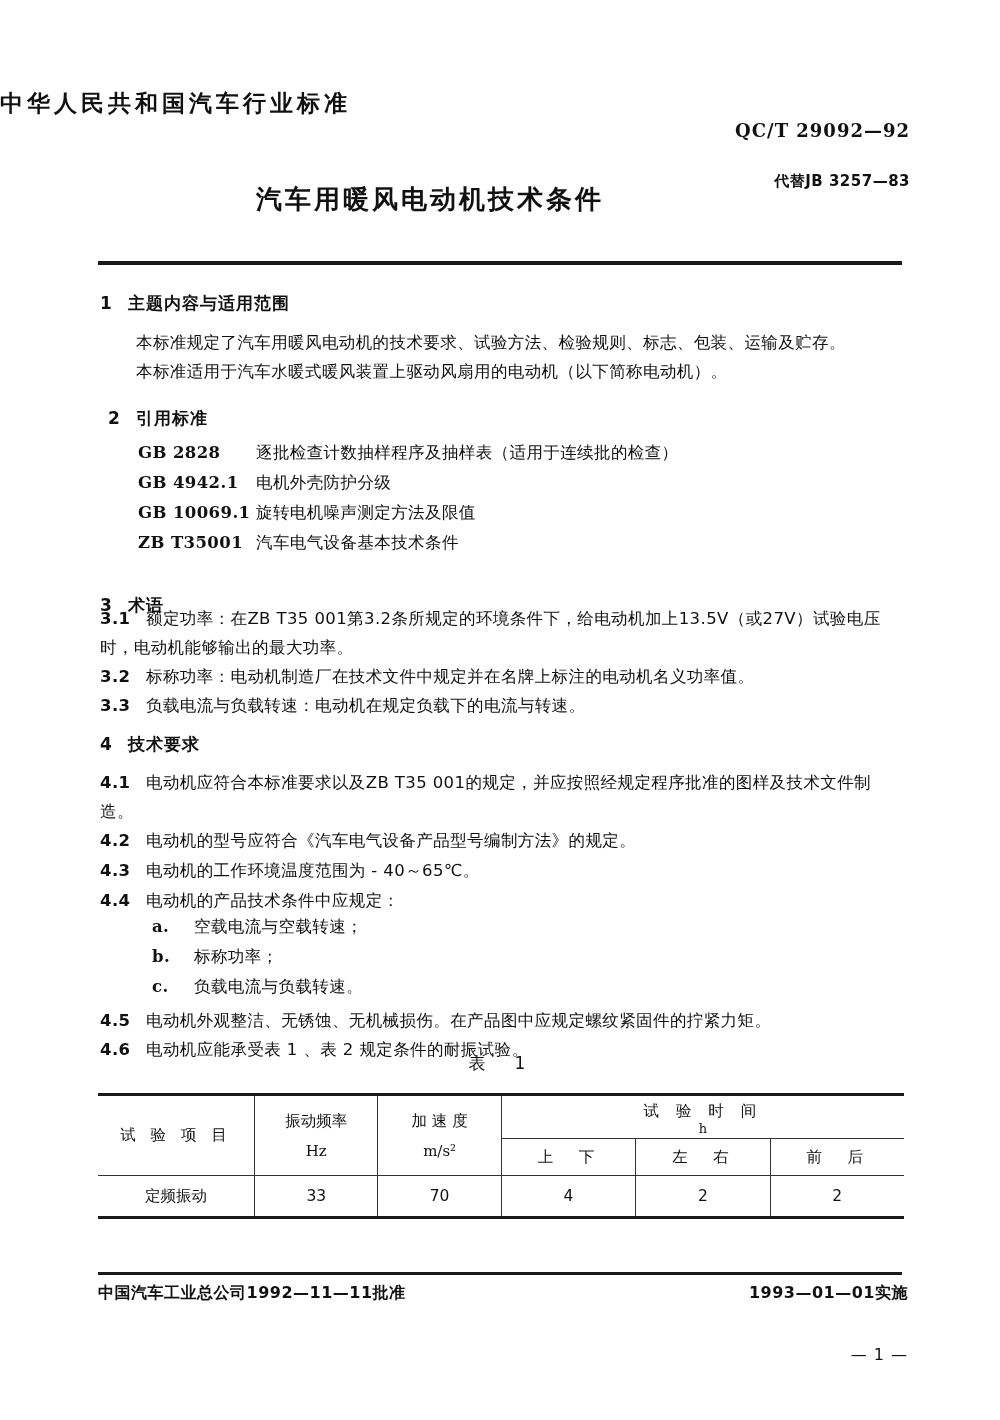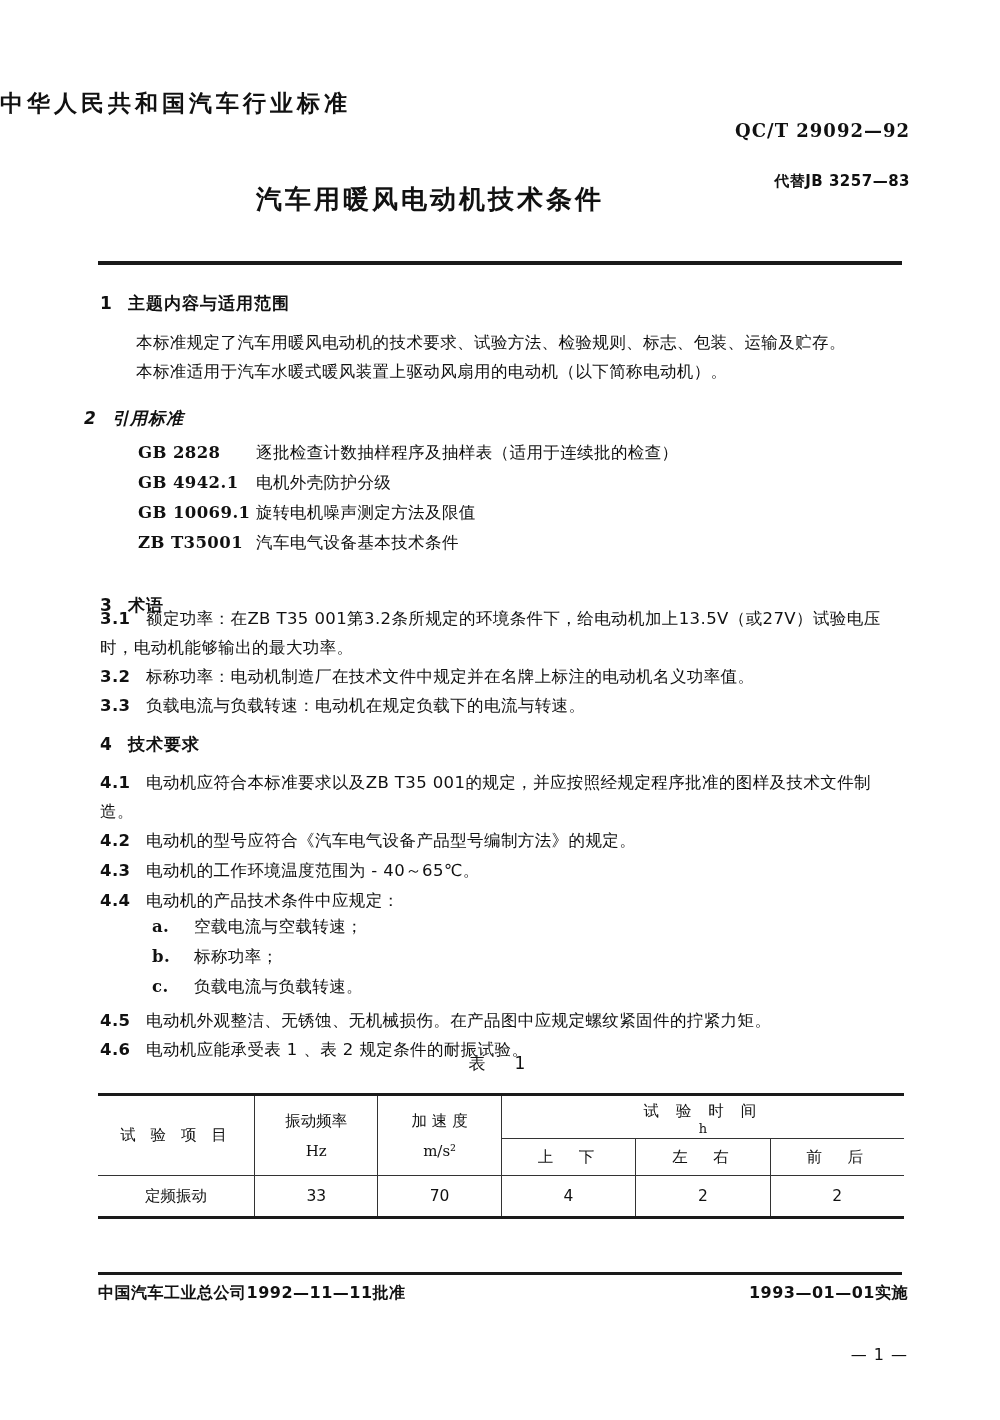--- a/index.html
+++ b/index.html
@@ -253,21 +253,21 @@
   </div>
 
   <div class="body-zone">
 
     <div class="sec-head" style="left:100px; top:292px;">
       <span class="sec-num">1</span><span>主题内容与适用范围</span>
     </div>
     <div class="para" style="left:136px; top:328px; width:760px;">本标准规定了汽车用暖风电动机的技术要求、试验方法、检验规则、标志、包装、运输及贮存。</div>
     <div class="para" style="left:136px; top:357px; width:760px;">本标准适用于汽车水暖式暖风装置上驱动风扇用的电动机（以下简称电动机）。</div>
 
-    <div class="sec-head" style="left:84px; top:407px;font-style:italic;">
+    <div class="sec-head" style="left:108px; top:407px;">
       <span class="sec-num">2</span><span>引用标准</span>
     </div>
     <div class="ref-line" style="left:138px; top:442px;">
       <span class="ref-code">GB 2828</span><span>逐批检查计数抽样程序及抽样表（适用于连续批的检查）</span>
     </div>
     <div class="ref-line" style="left:138px; top:472px;">
       <span class="ref-code">GB 4942.1</span><span>电机外壳防护分级</span>
     </div>
     <div class="ref-line" style="left:138px; top:502px;">
       <span class="ref-code">GB 10069.1</span><span>旋转电机噪声测定方法及限值</span>

